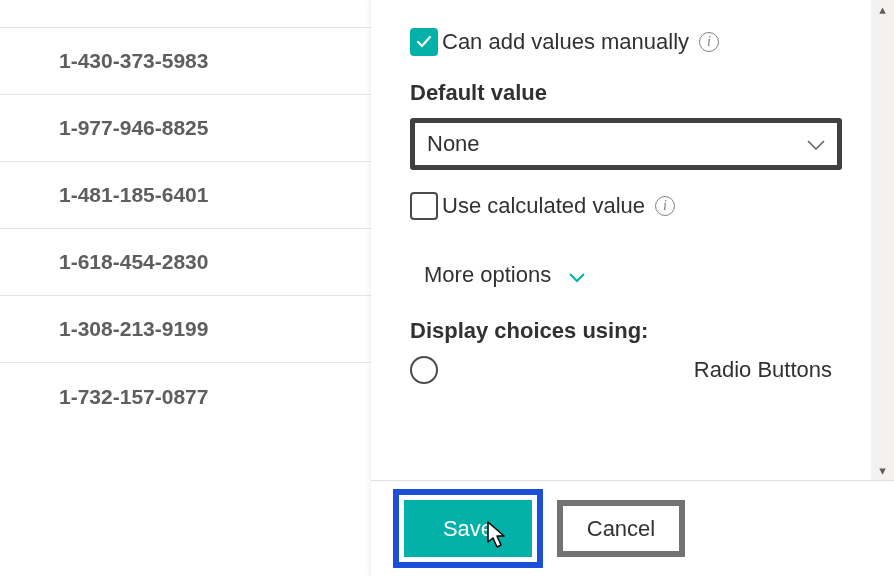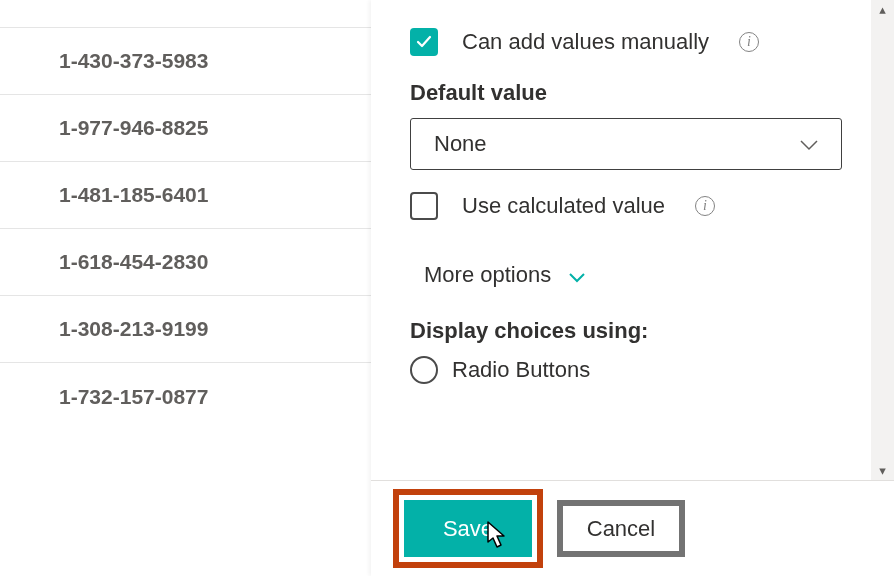--- a/index.html
+++ b/index.html
@@ -89,21 +89,21 @@
 
   .form {
     padding: 28px 39px 0 39px;
     font-size: 22px;
   }
 
   
   .check-row {
     display: flex;
     align-items: center;
-    gap: 24px;
+    gap: 4px;
     margin-bottom: 24px;
   }
   .chk {
     width: 28px;
     height: 28px;
     border-radius: 4px;
     box-sizing: border-box;
     flex: 0 0 28px;
     display: flex;
     align-items: center;
@@ -140,26 +140,26 @@
   .section-label {
     font-weight: 600;
     color: #323130;
     margin-bottom: 12px;
   }
 
   .select {
     box-sizing: border-box;
     width: 432px;
     height: 52px;
-    border: 1px solid #404040;
+    border: 5px solid #404040;
     border-radius: 3px;
     display: flex;
     align-items: center;
     justify-content: space-between;
-    padding: 0 23px;
+    padding: 0 12px;
     font-size: 22px;
     color: #323130;
     margin-bottom: 22px;
   }
   .select .chev {
     color: #605e5c;
   }
 
   .more-options {
     display: inline-flex;
@@ -212,21 +212,21 @@
     width: 523px;
     height: 96px;
     border-top: 1px solid #e1dfdd;
     display: flex;
     align-items: center;
     padding-left: 22px;
     gap: 14px;
     box-sizing: border-box;
   }
   .save-wrap {
-    border: 6px solid #c2410c;
+    border: 6px solid #1d4ed8;
     padding: 5px;
     display: inline-block;
   }
   .btn {
     height: 57px;
     font-size: 22px;
     display: inline-flex;
     align-items: center;
     justify-content: center;
     box-sizing: border-box;
@@ -318,21 +318,21 @@
           <span class="chev">
             <svg width="16" height="10" viewBox="0 0 16 10">
                 <path d="M1 1 L8 8 L15 1" stroke="#03b1a8" stroke-width="2" fill="none"></path>
               </svg>
           </span>
         </div>
 
         <div class="section-label">Display choices using:</div>
 
 
-        <div class="radio-row" style="margin-bottom:0;">
+        <div class="radio-row" style="margin-bottom:0;justify-content:space-between;">
           <div class="radio unselected"></div>
           <span>Radio Buttons</span>
         </div>
 
       </div>
     </div>
 
     <div class="scrollbar">
       <span class="scrollbar-caret" style="top:3px;">▴</span>
       <div class="scrollbar-track"></div>

